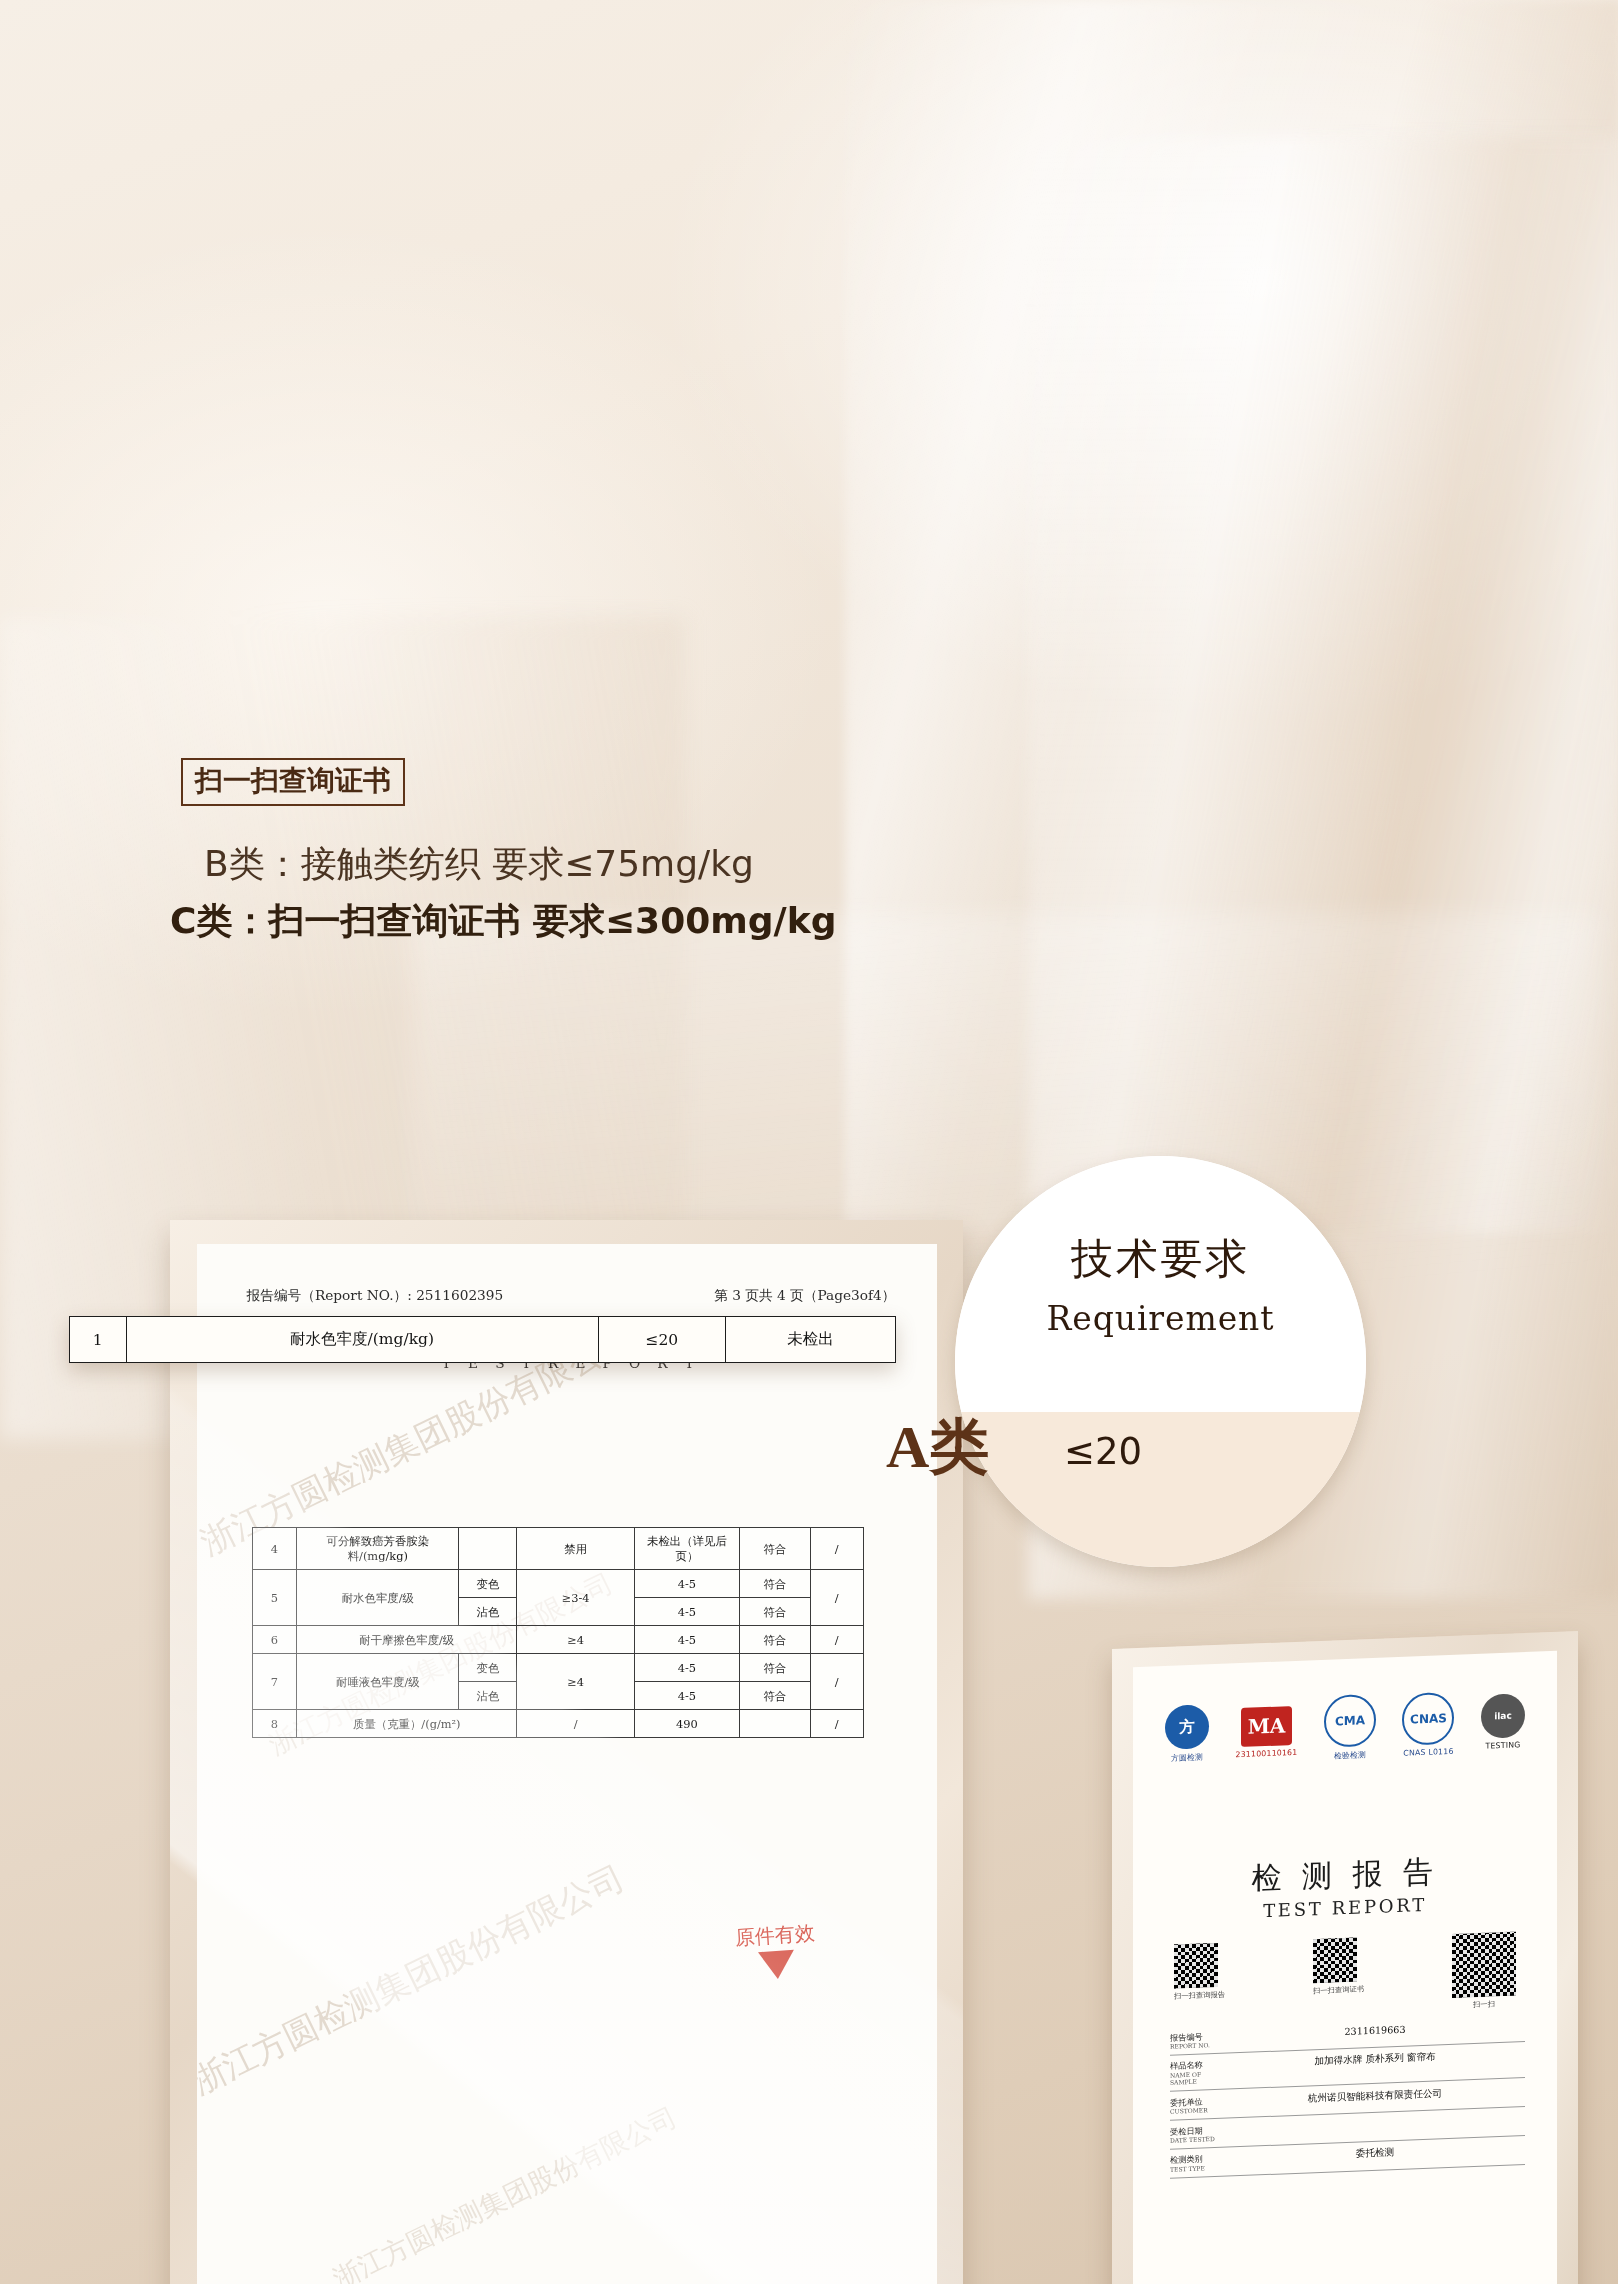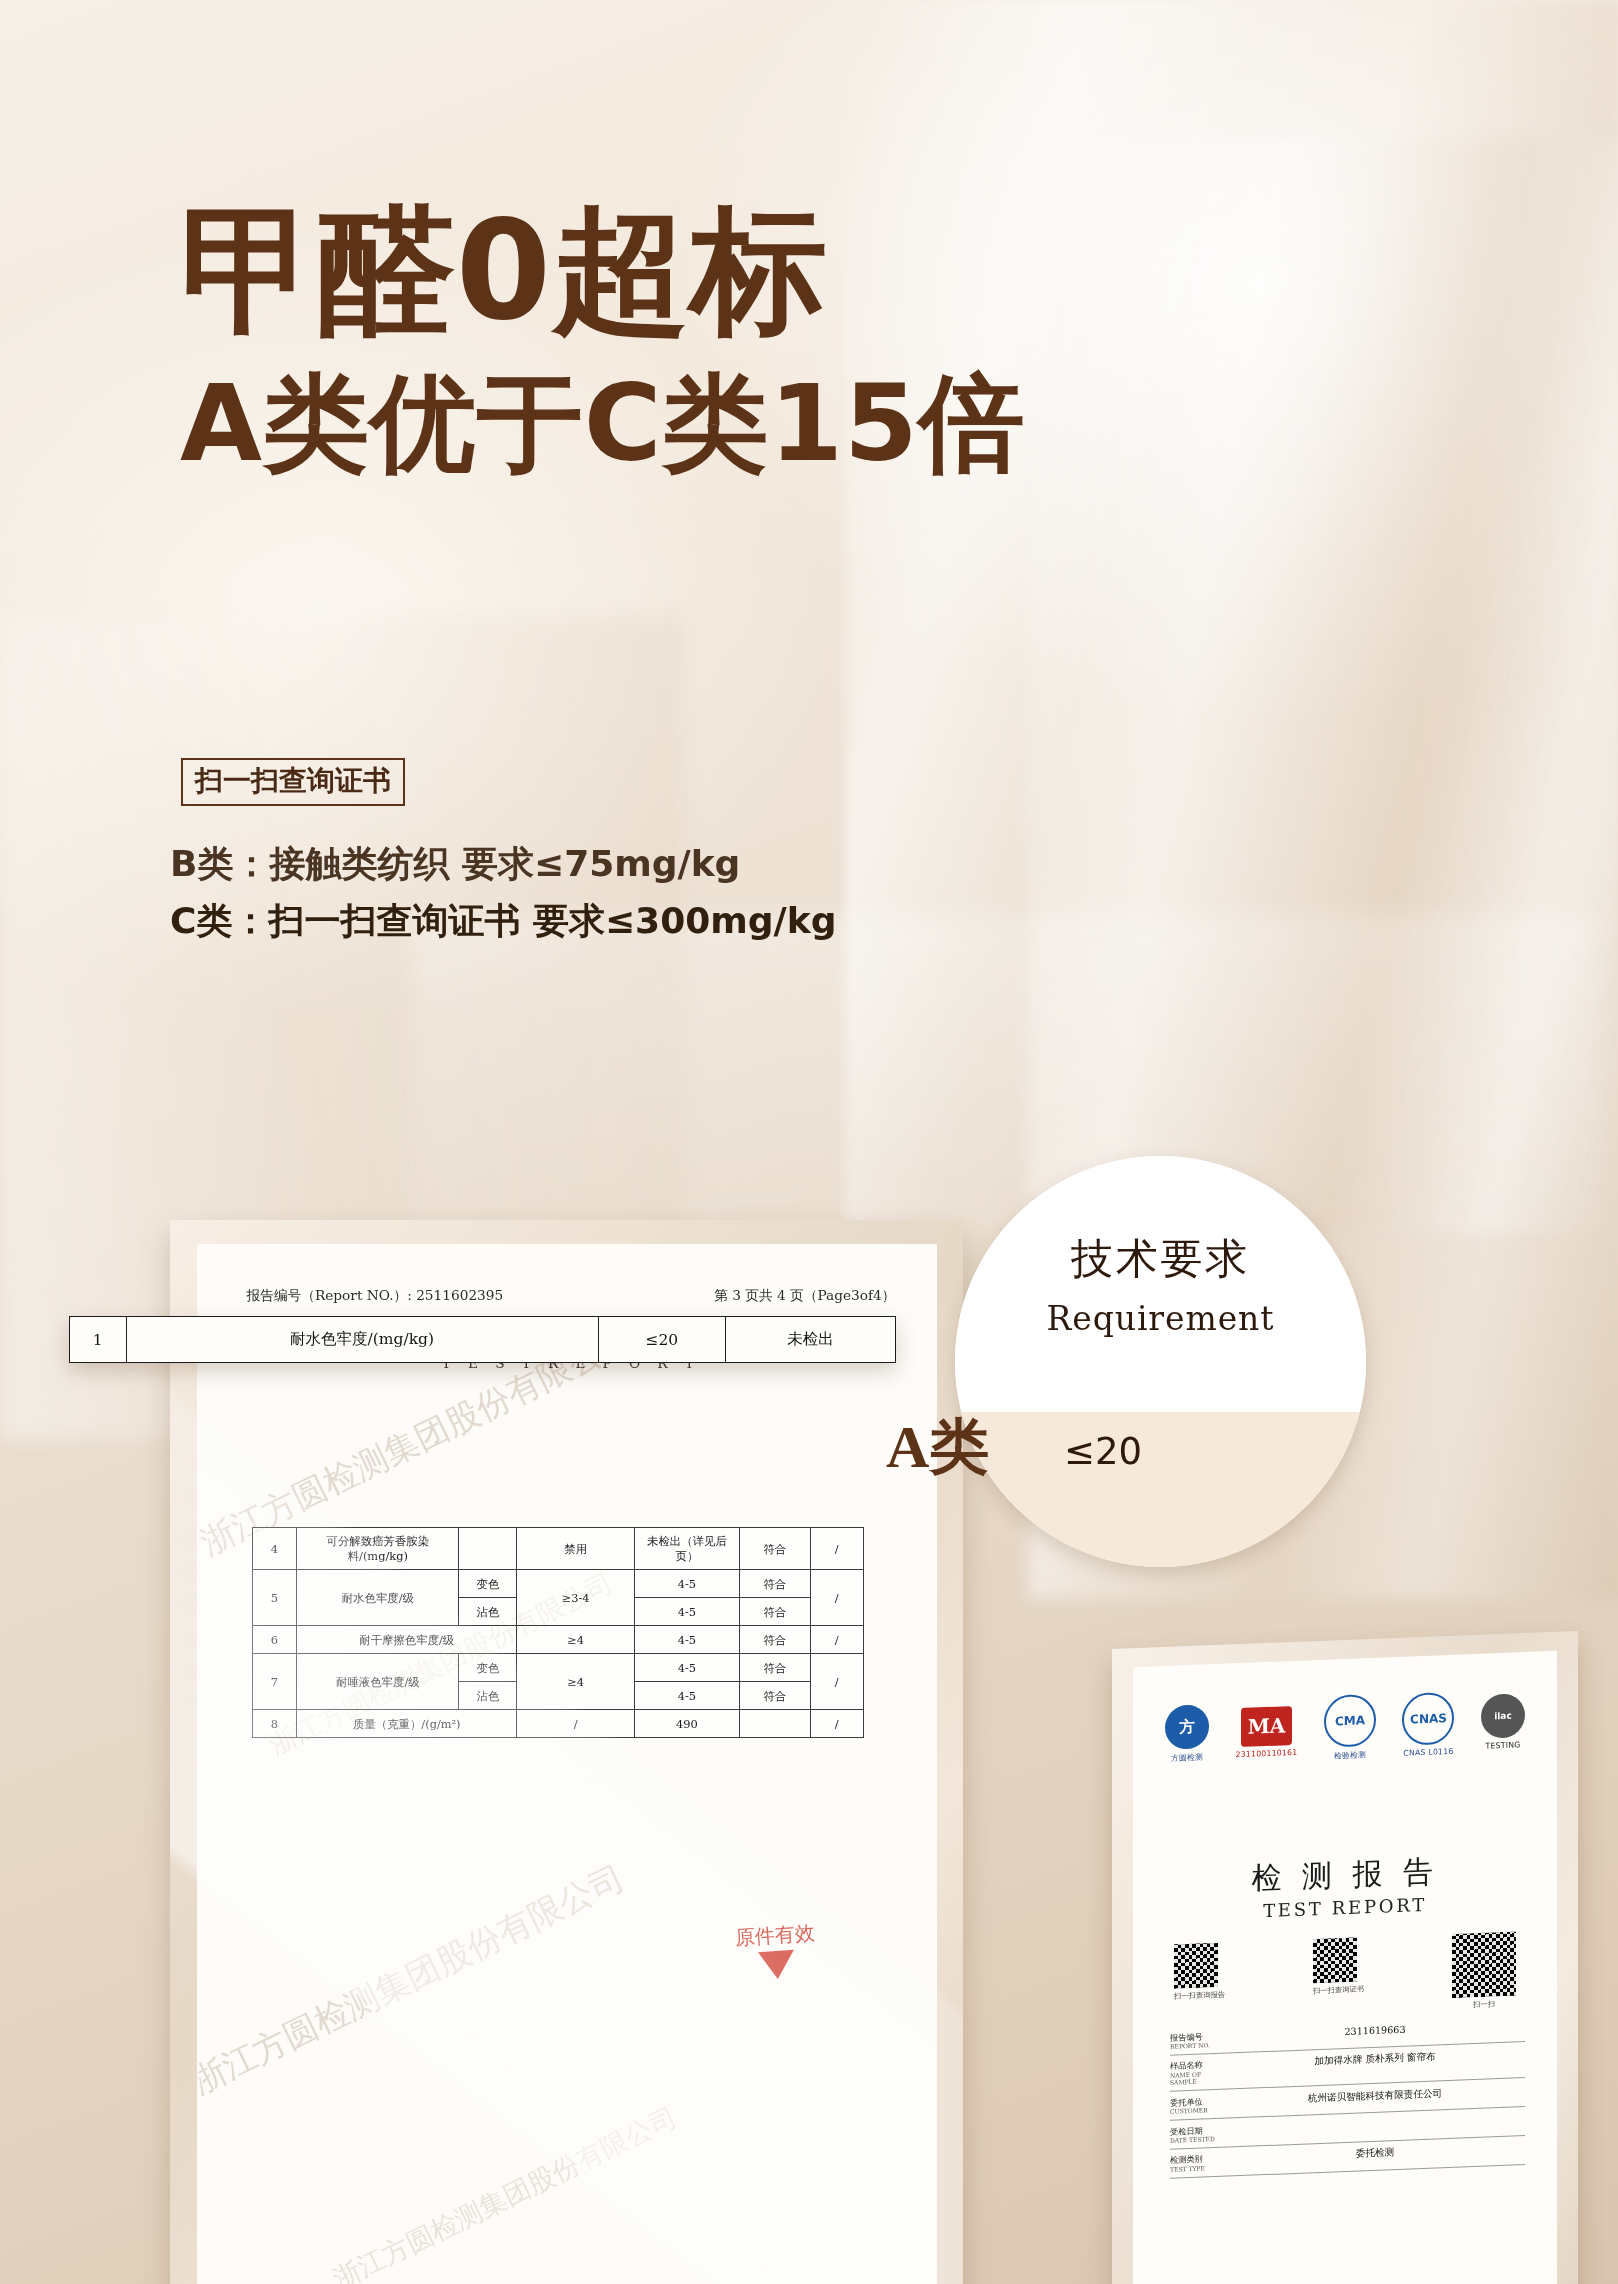--- a/index.html
+++ b/index.html
@@ -88,21 +88,21 @@
     left: 170px; top: 836px;
     font-family: "DejaVu Sans", sans-serif;
     color: #3d2414;
   }
   .std-line {
     font-size: 36px;
     line-height: 1.58;
     white-space: nowrap;
   }
   .std-line.bold { font-weight: bold; color: #32200f; }
-  .std-line.normal { font-weight: bold; color: #4a3422; }
+  .std-line.normal { font-weight: normal; color: #4a3422; margin-left: 34px; }
 
   
   .frame-big {
     position: absolute;
     left: 170px; top: 1220px; width: 793px; height: 1293px;
     background: linear-gradient(135deg, #f7efe5 0%, #e6d7c6 40%, #f2e7da 65%, #d9c6b1 100%);
     box-shadow: 0 13.7px 27px rgba(120,90,60,0.28);
   }
   .frame-big-inner {
     position: absolute;
@@ -387,24 +387,20 @@
 </head>
 <body>
 
 <div id="page">
 
   <div class="silk silk-a"></div>
   <div class="silk silk-b"></div>
   <div class="silk silk-c"></div>
   <div class="silk silk-d"></div>
 
-  <div class="headline-wrap">
-    <div class="headline-1">甲醛0超标</div>
-    <div class="headline-2">A类优于C类15倍</div>
-  </div>
 
   <div class="std-badge">扫一扫查询证书</div>
   <div class="std-list">
     <div class="std-line normal">B类：接触类纺织 要求≤75mg/kg</div>
     <div class="std-line bold">C类：扫一扫查询证书 要求≤300mg/kg</div>
   </div>
 
   <div class="frame-big">
     <div class="frame-big-inner">
       <div class="frame-big-paper">

